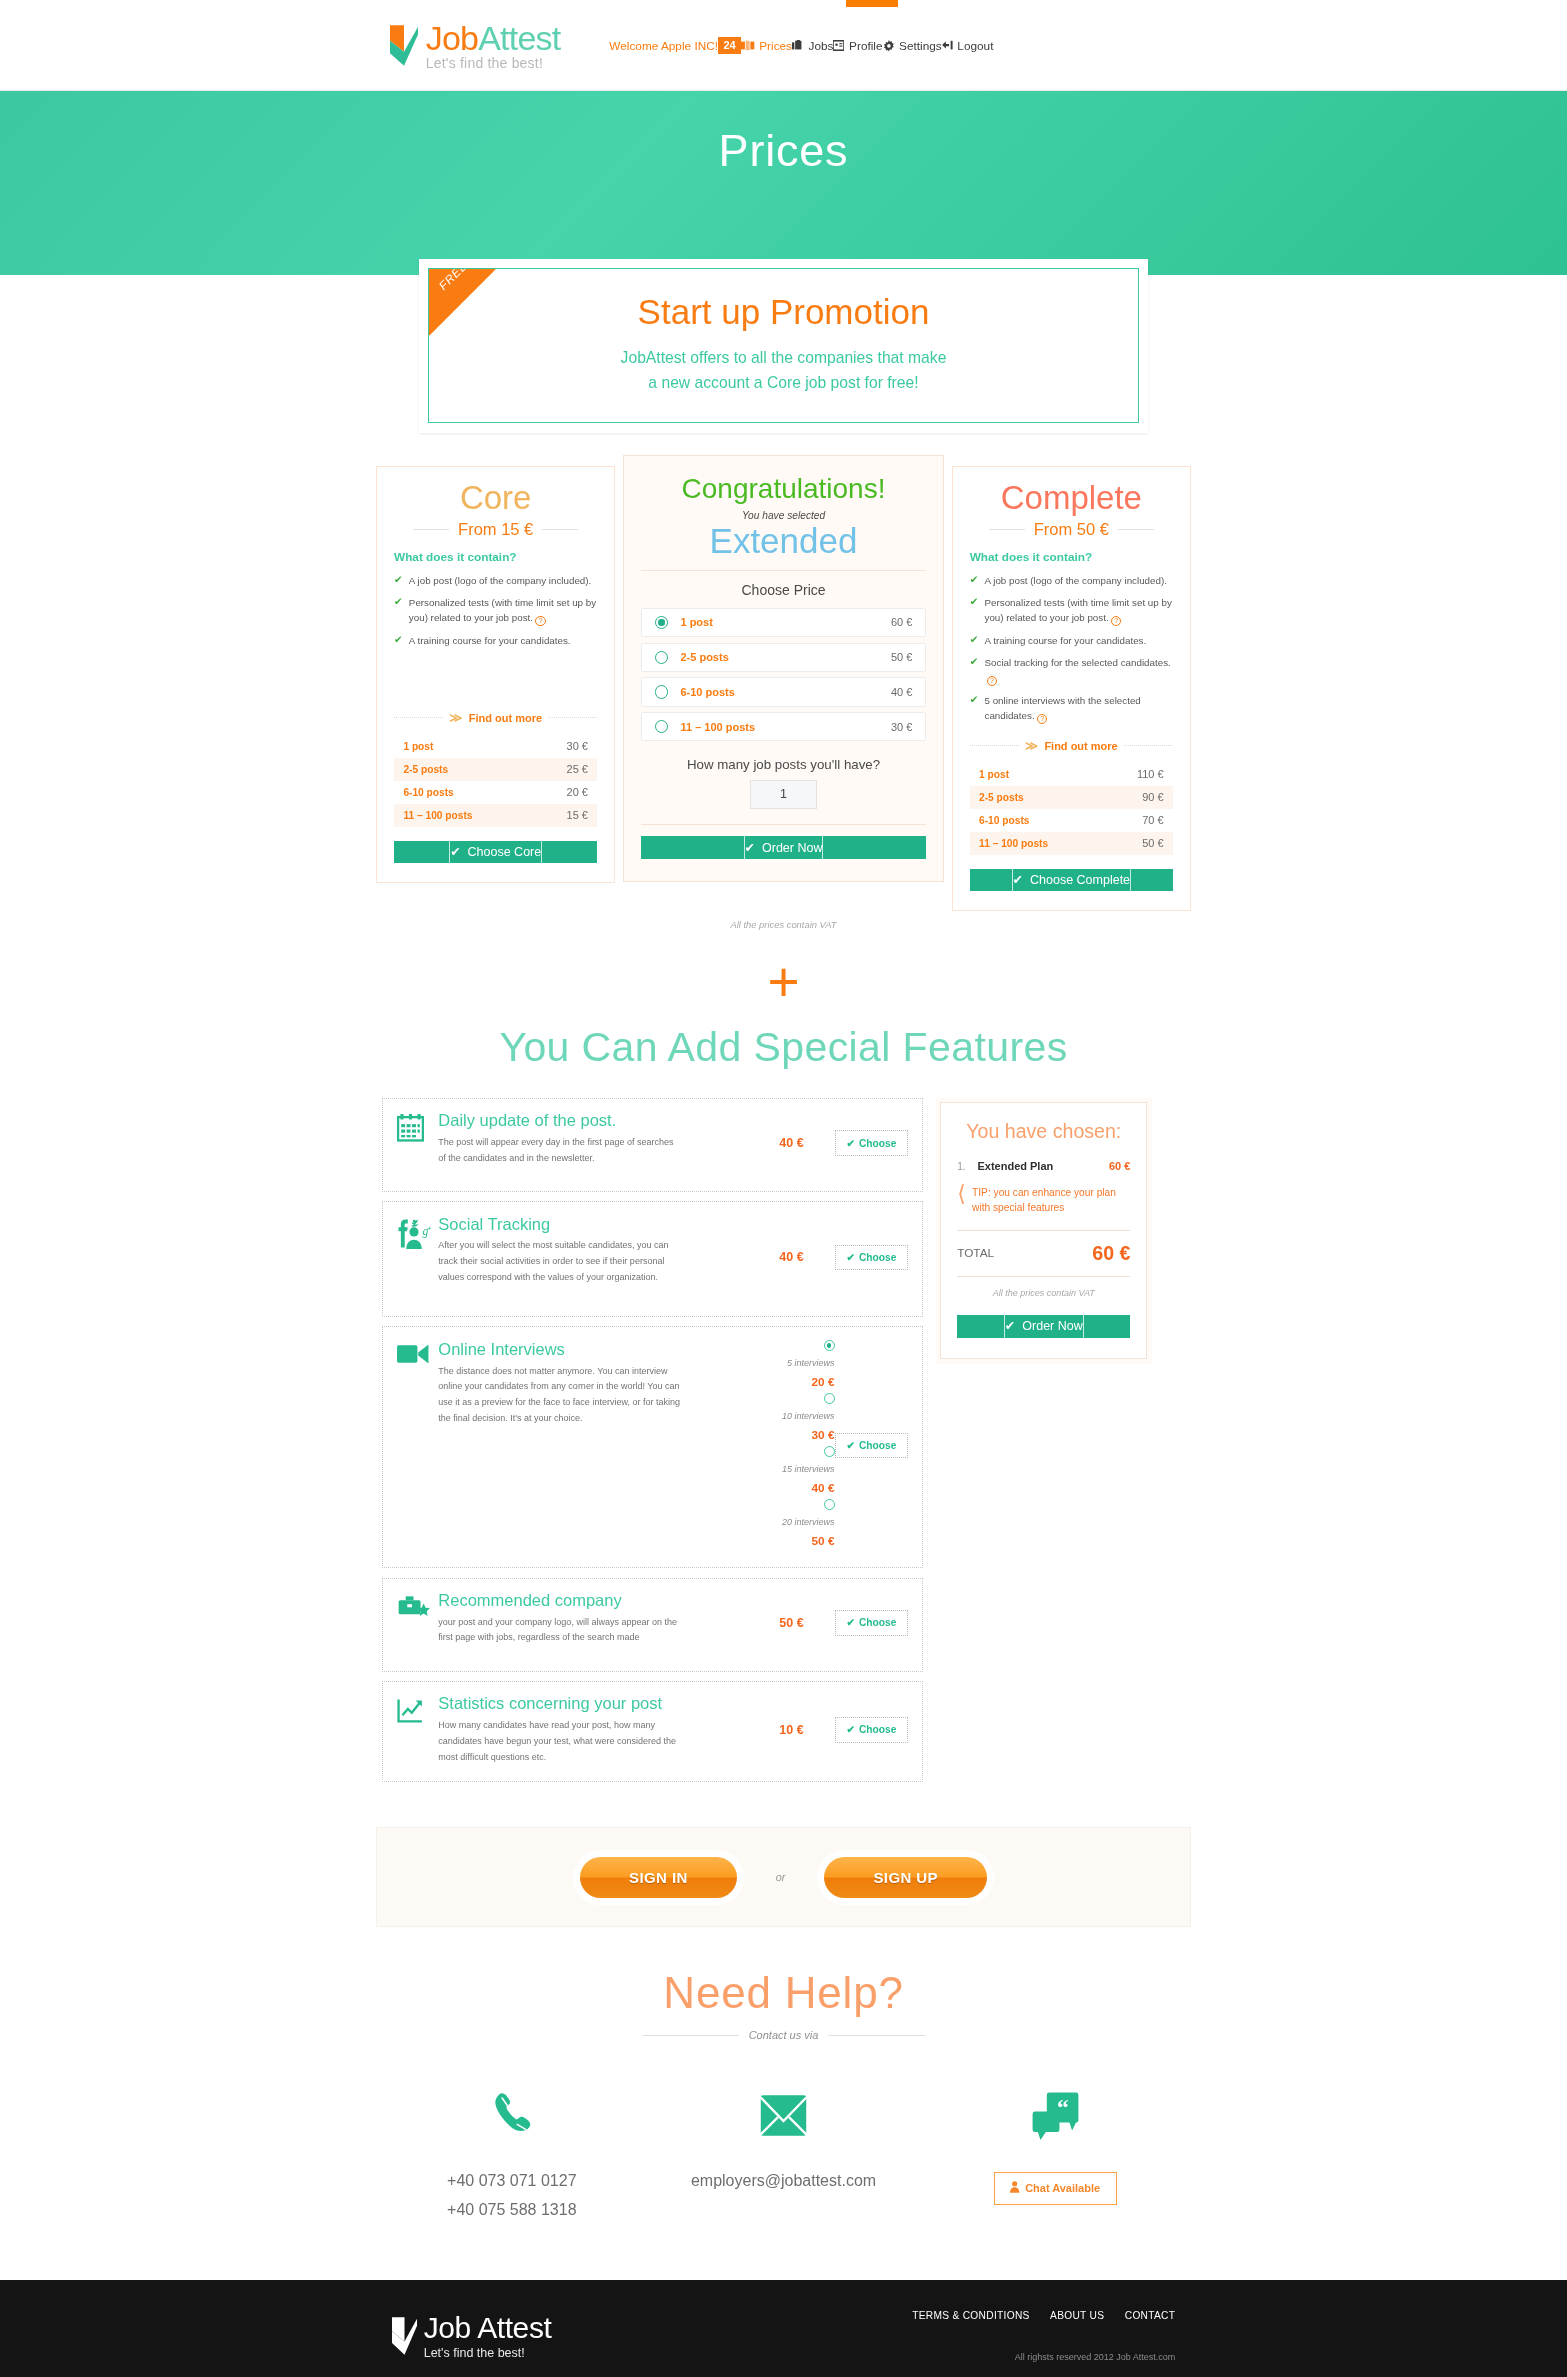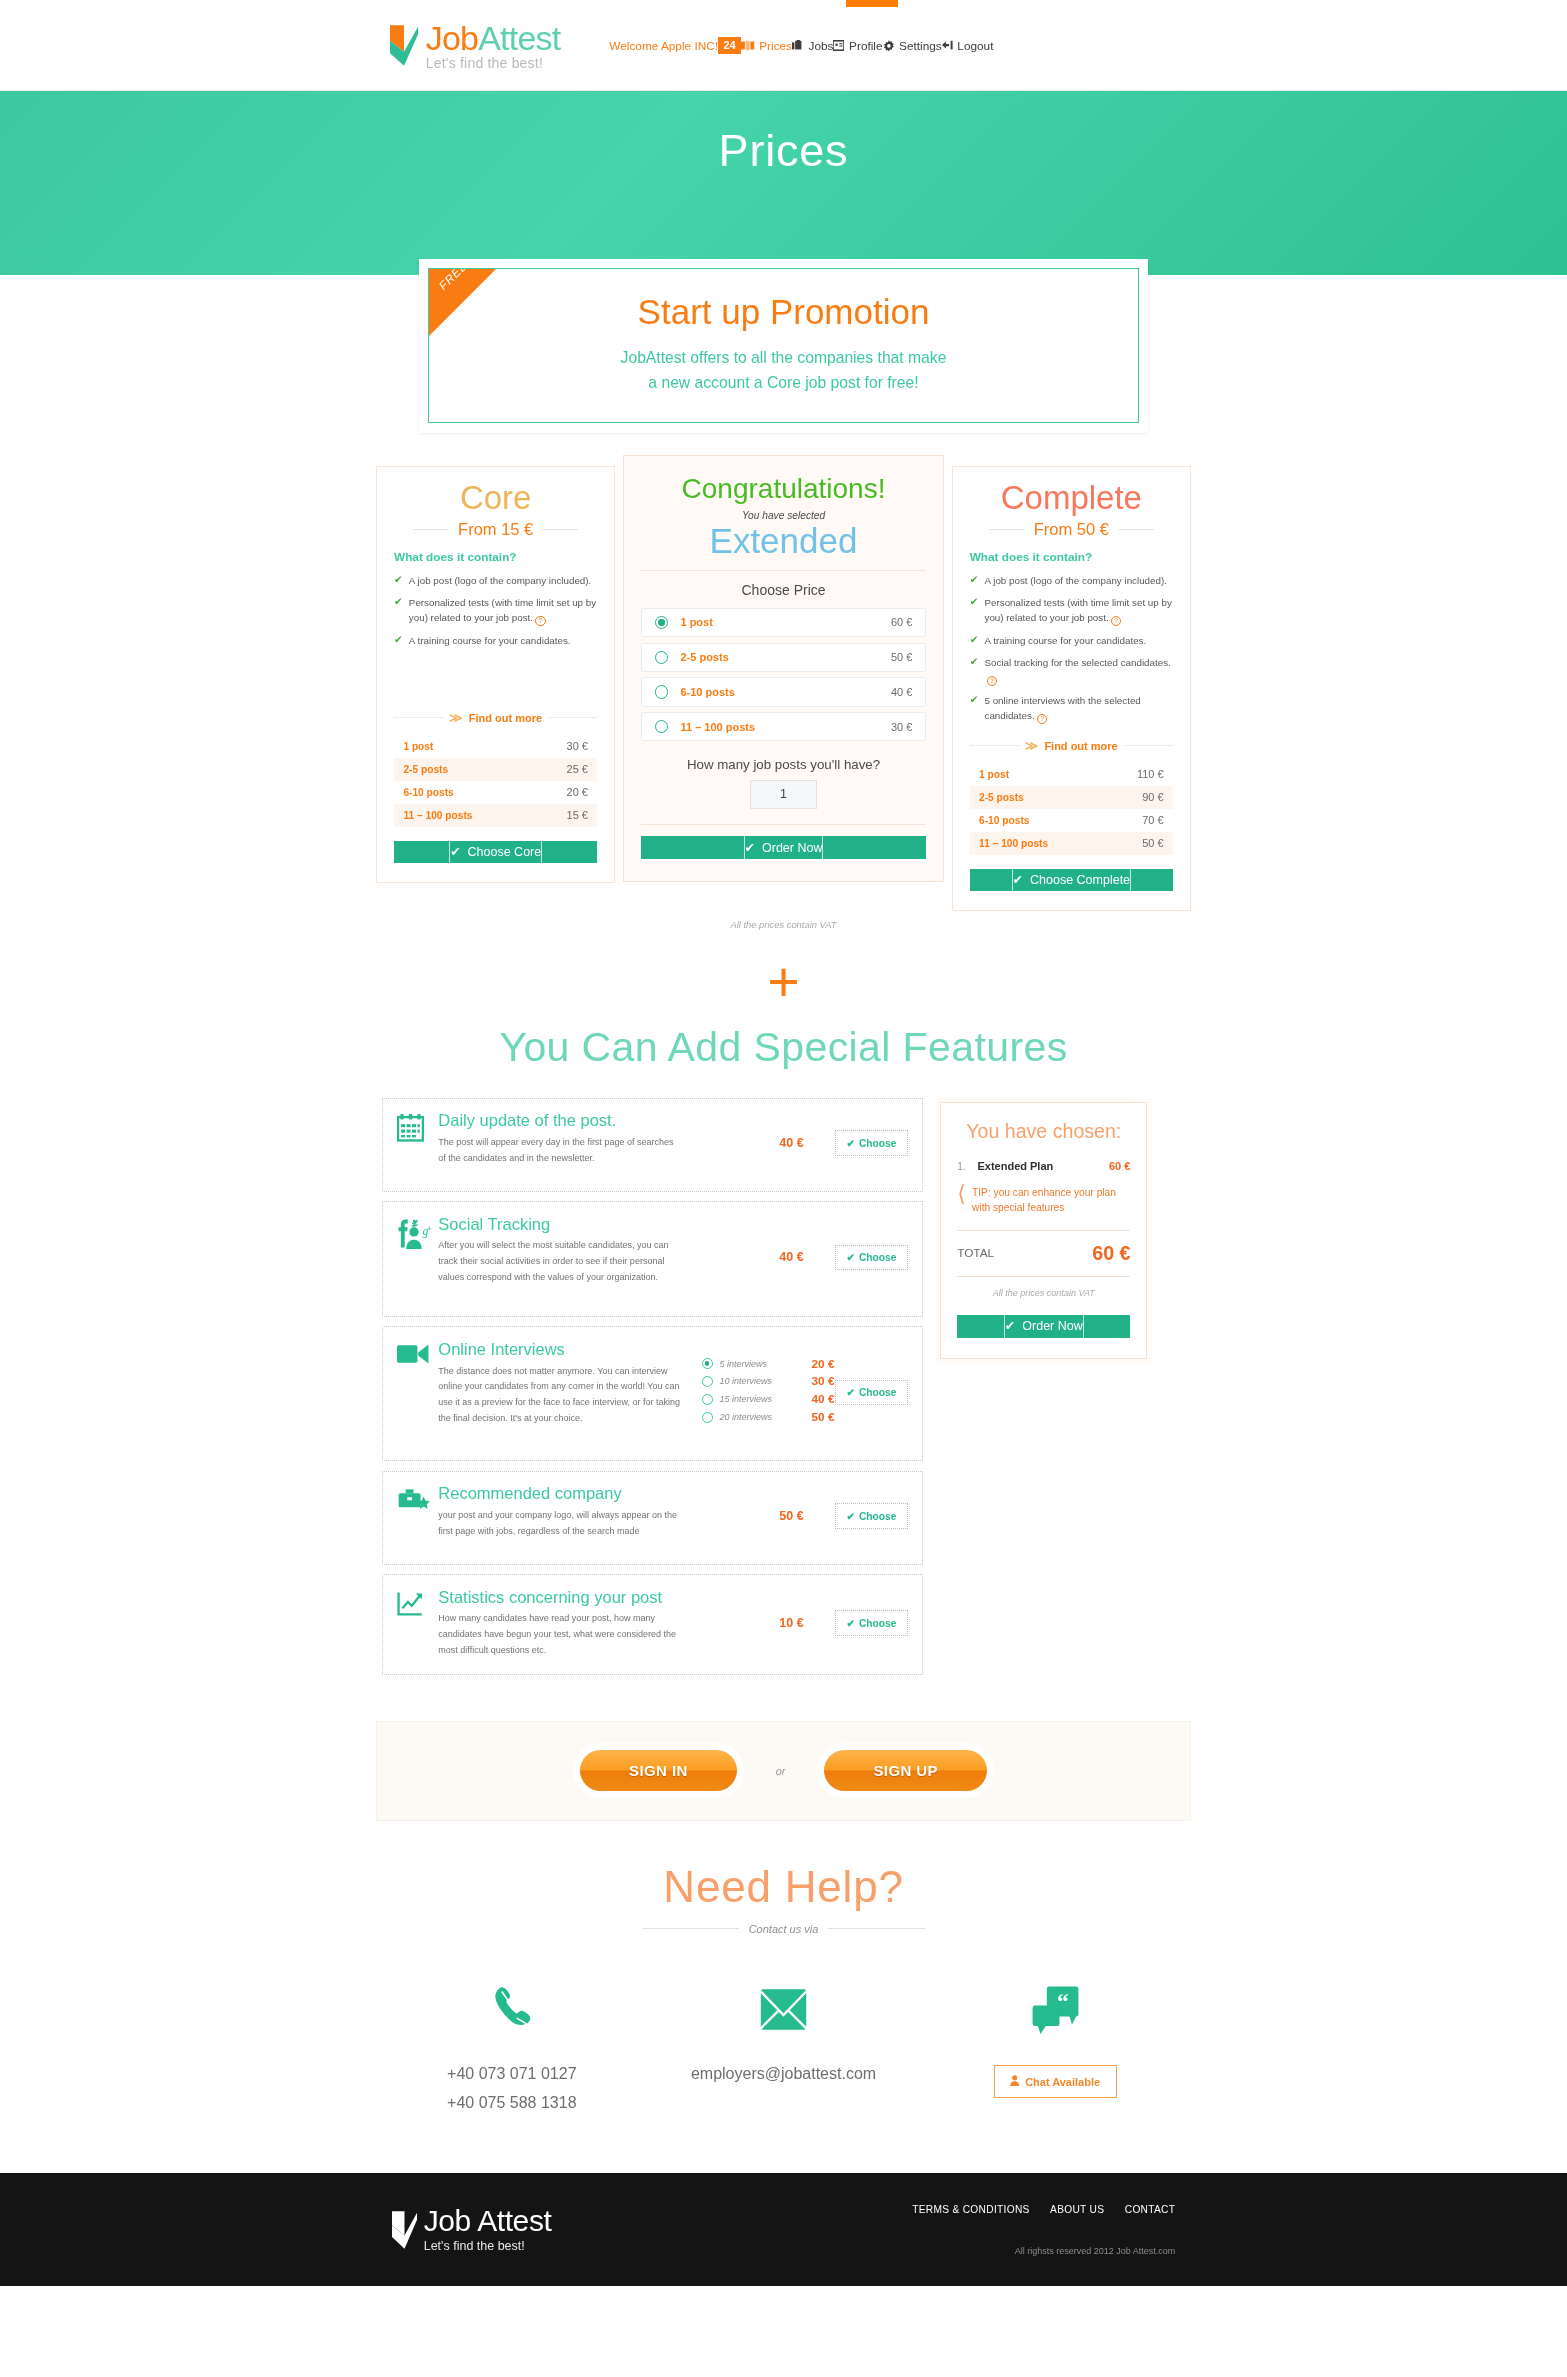--- a/index.html
+++ b/index.html
@@ -186,21 +186,21 @@
   }
   .feat-ico { width: 41px; flex: none; color: #25bb8f; padding-top: 3.1px; }
   .feat-body { flex: 1; padding-right: 7.8px; }
   .feat-title { color: #3cc9a2; font-size: 16.5px; font-weight: 400; margin-bottom: 4.7px;}
   .feat-desc { font-size: 9px; line-height: 1.75; color: #737373; max-width: 243px;}
   .feat-price {
     color: #f4661e; font-weight: 700; font-size: 12.5px; width: 86px;
     text-align: center; align-self: center; flex: none;
   }
   .feat-opts { width: 133px; flex: none; align-self: center; }
-  .feat-opt { display: flex; align-items: center; gap: 7px; margin-bottom: 3.9px;}
+  .feat-opt { display: flex; align-items: flex-end; gap: 7px; margin-bottom: 3.9px; flex-direction: column;}
   .radio-sm {
     width: 11px; height: 11px; border: 0.8px solid #3cc9a2; border-radius: 50%;
     flex: none; position: relative; background: #fff;
   }
   .radio-sm.on::after { content:""; position:absolute; inset:2.4px; border-radius:50%; background:#21b189; }
   .feat-opt .o-lbl { font-size: 9px; font-style: italic; color: #8b8b8b; flex: 1;}
   .feat-opt .o-val { color: #f4661e; font-weight: 700; font-size: 11.8px;}
   .choose-btn {
     border: 0.8px dotted #b9b9b9; background: #fff;
     padding: 6.3px 11px; color: #25bb8f; font-weight: 700; font-size: 10.2px;

